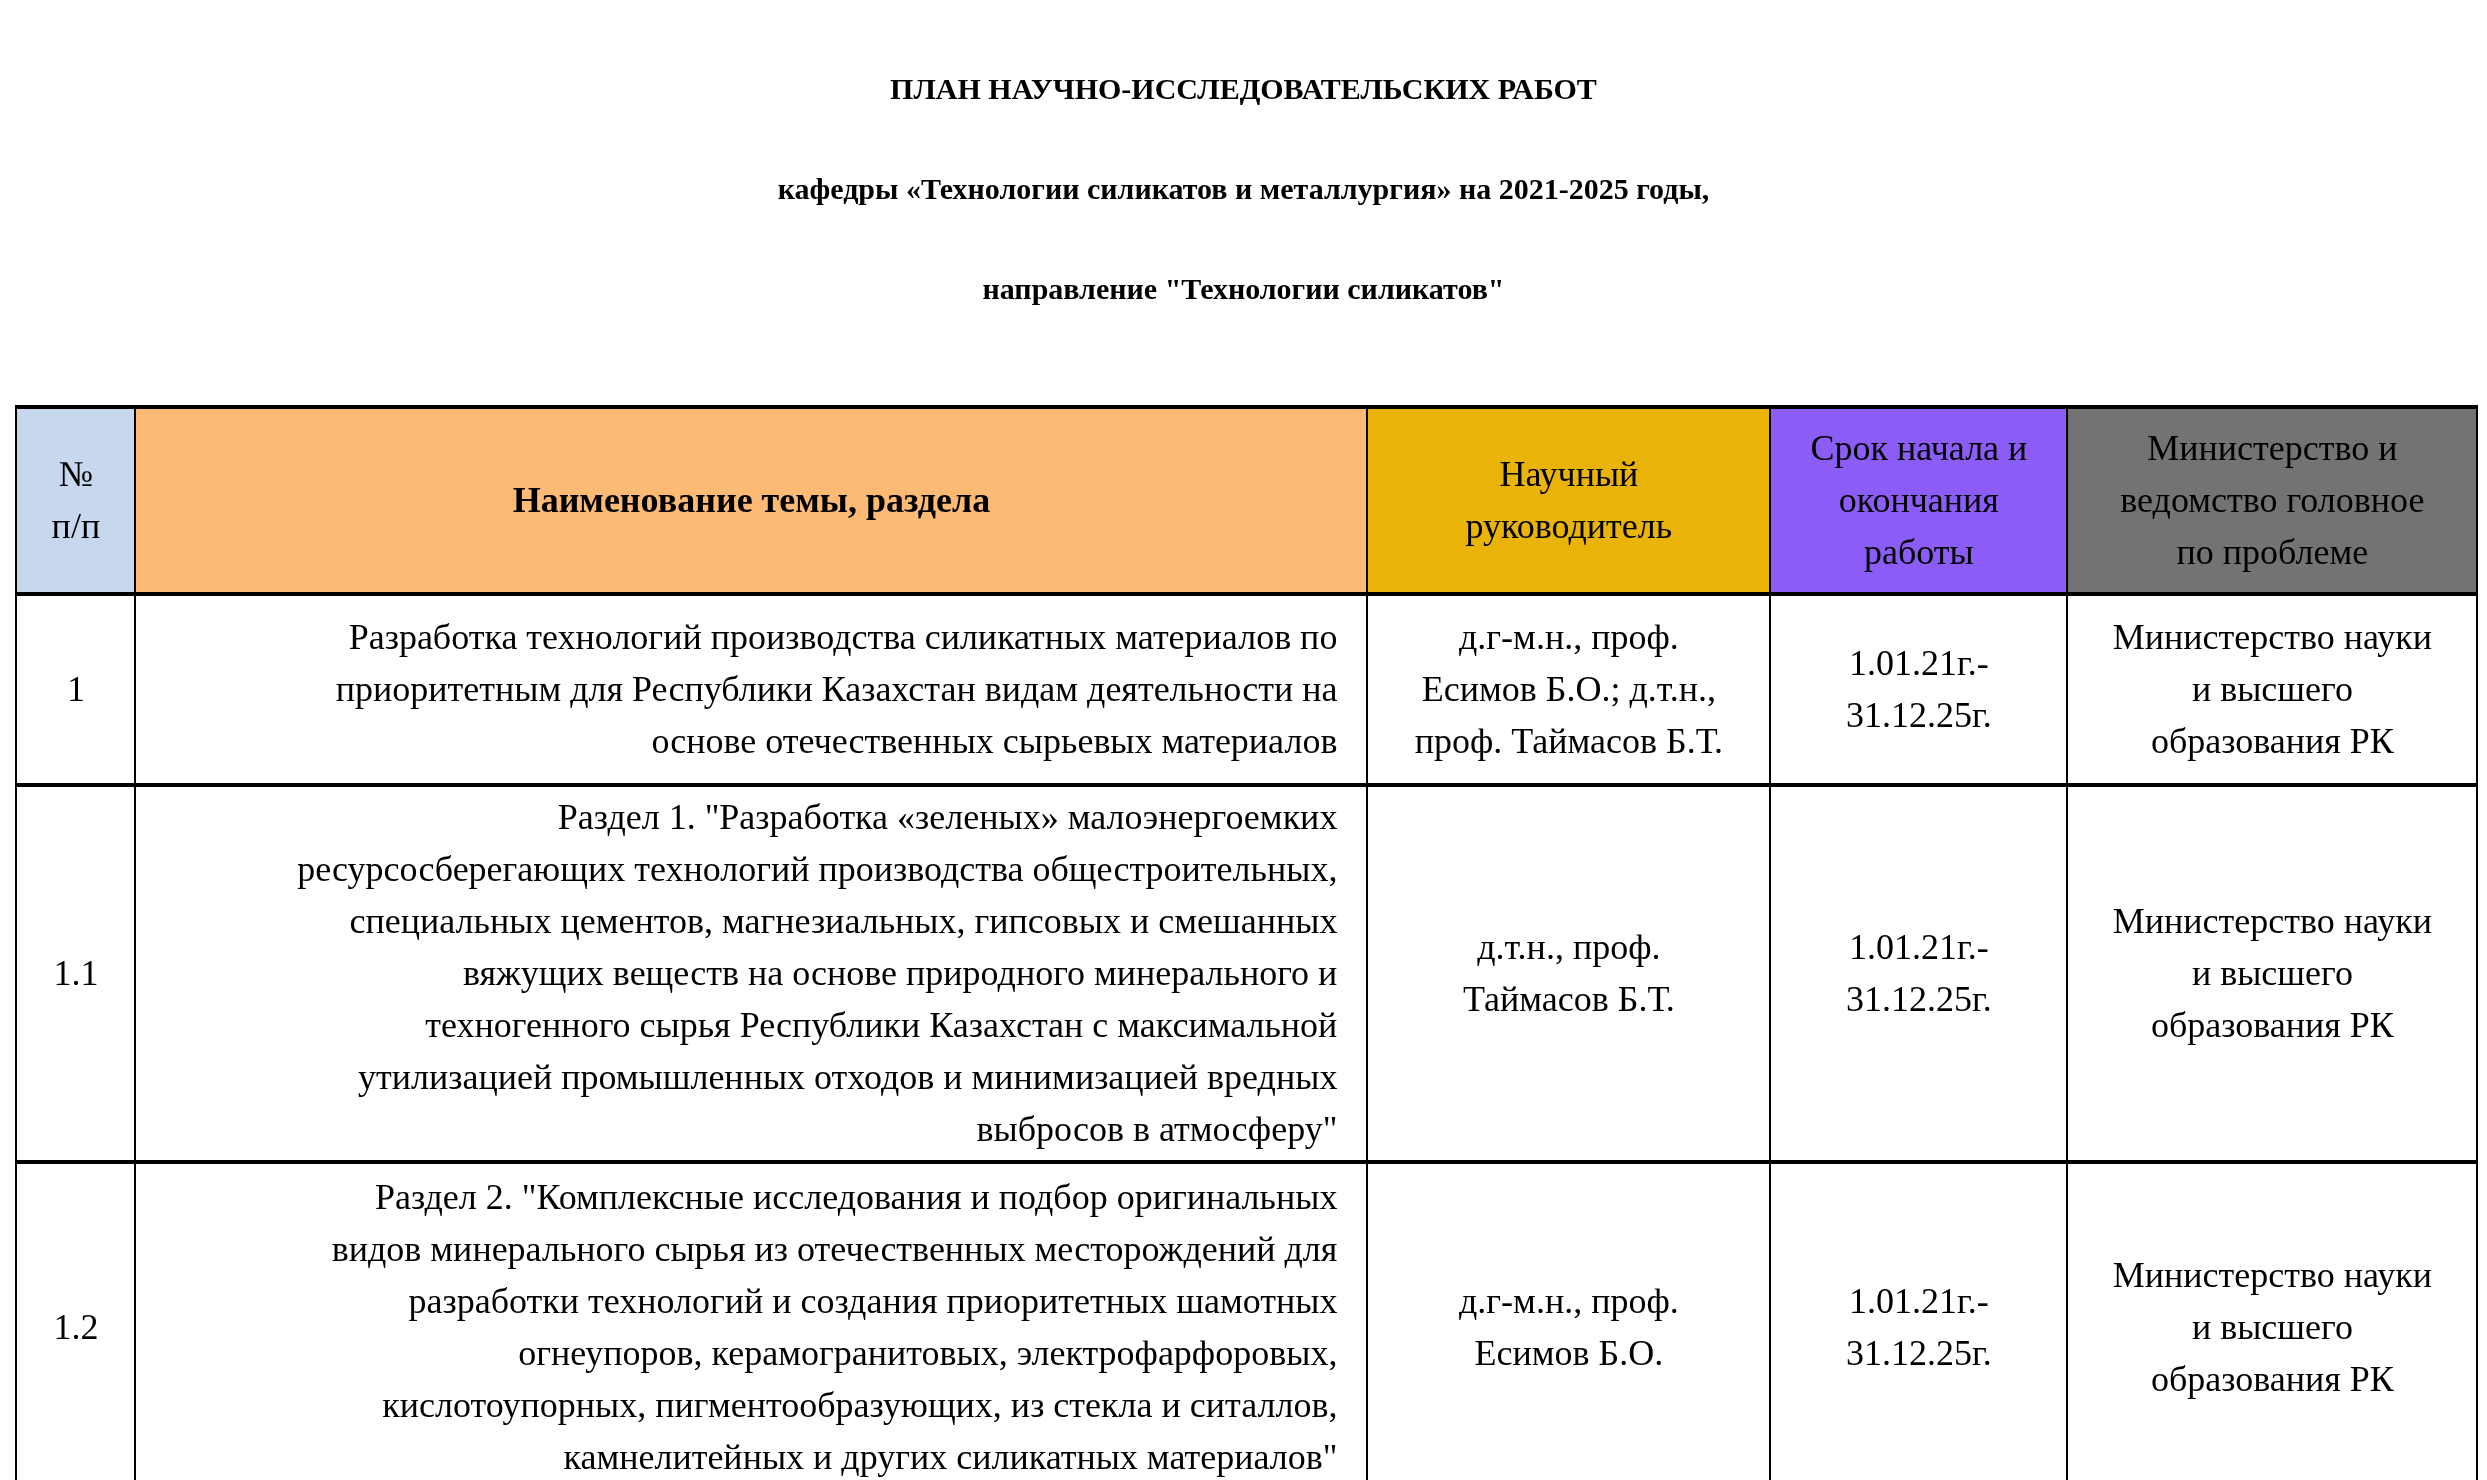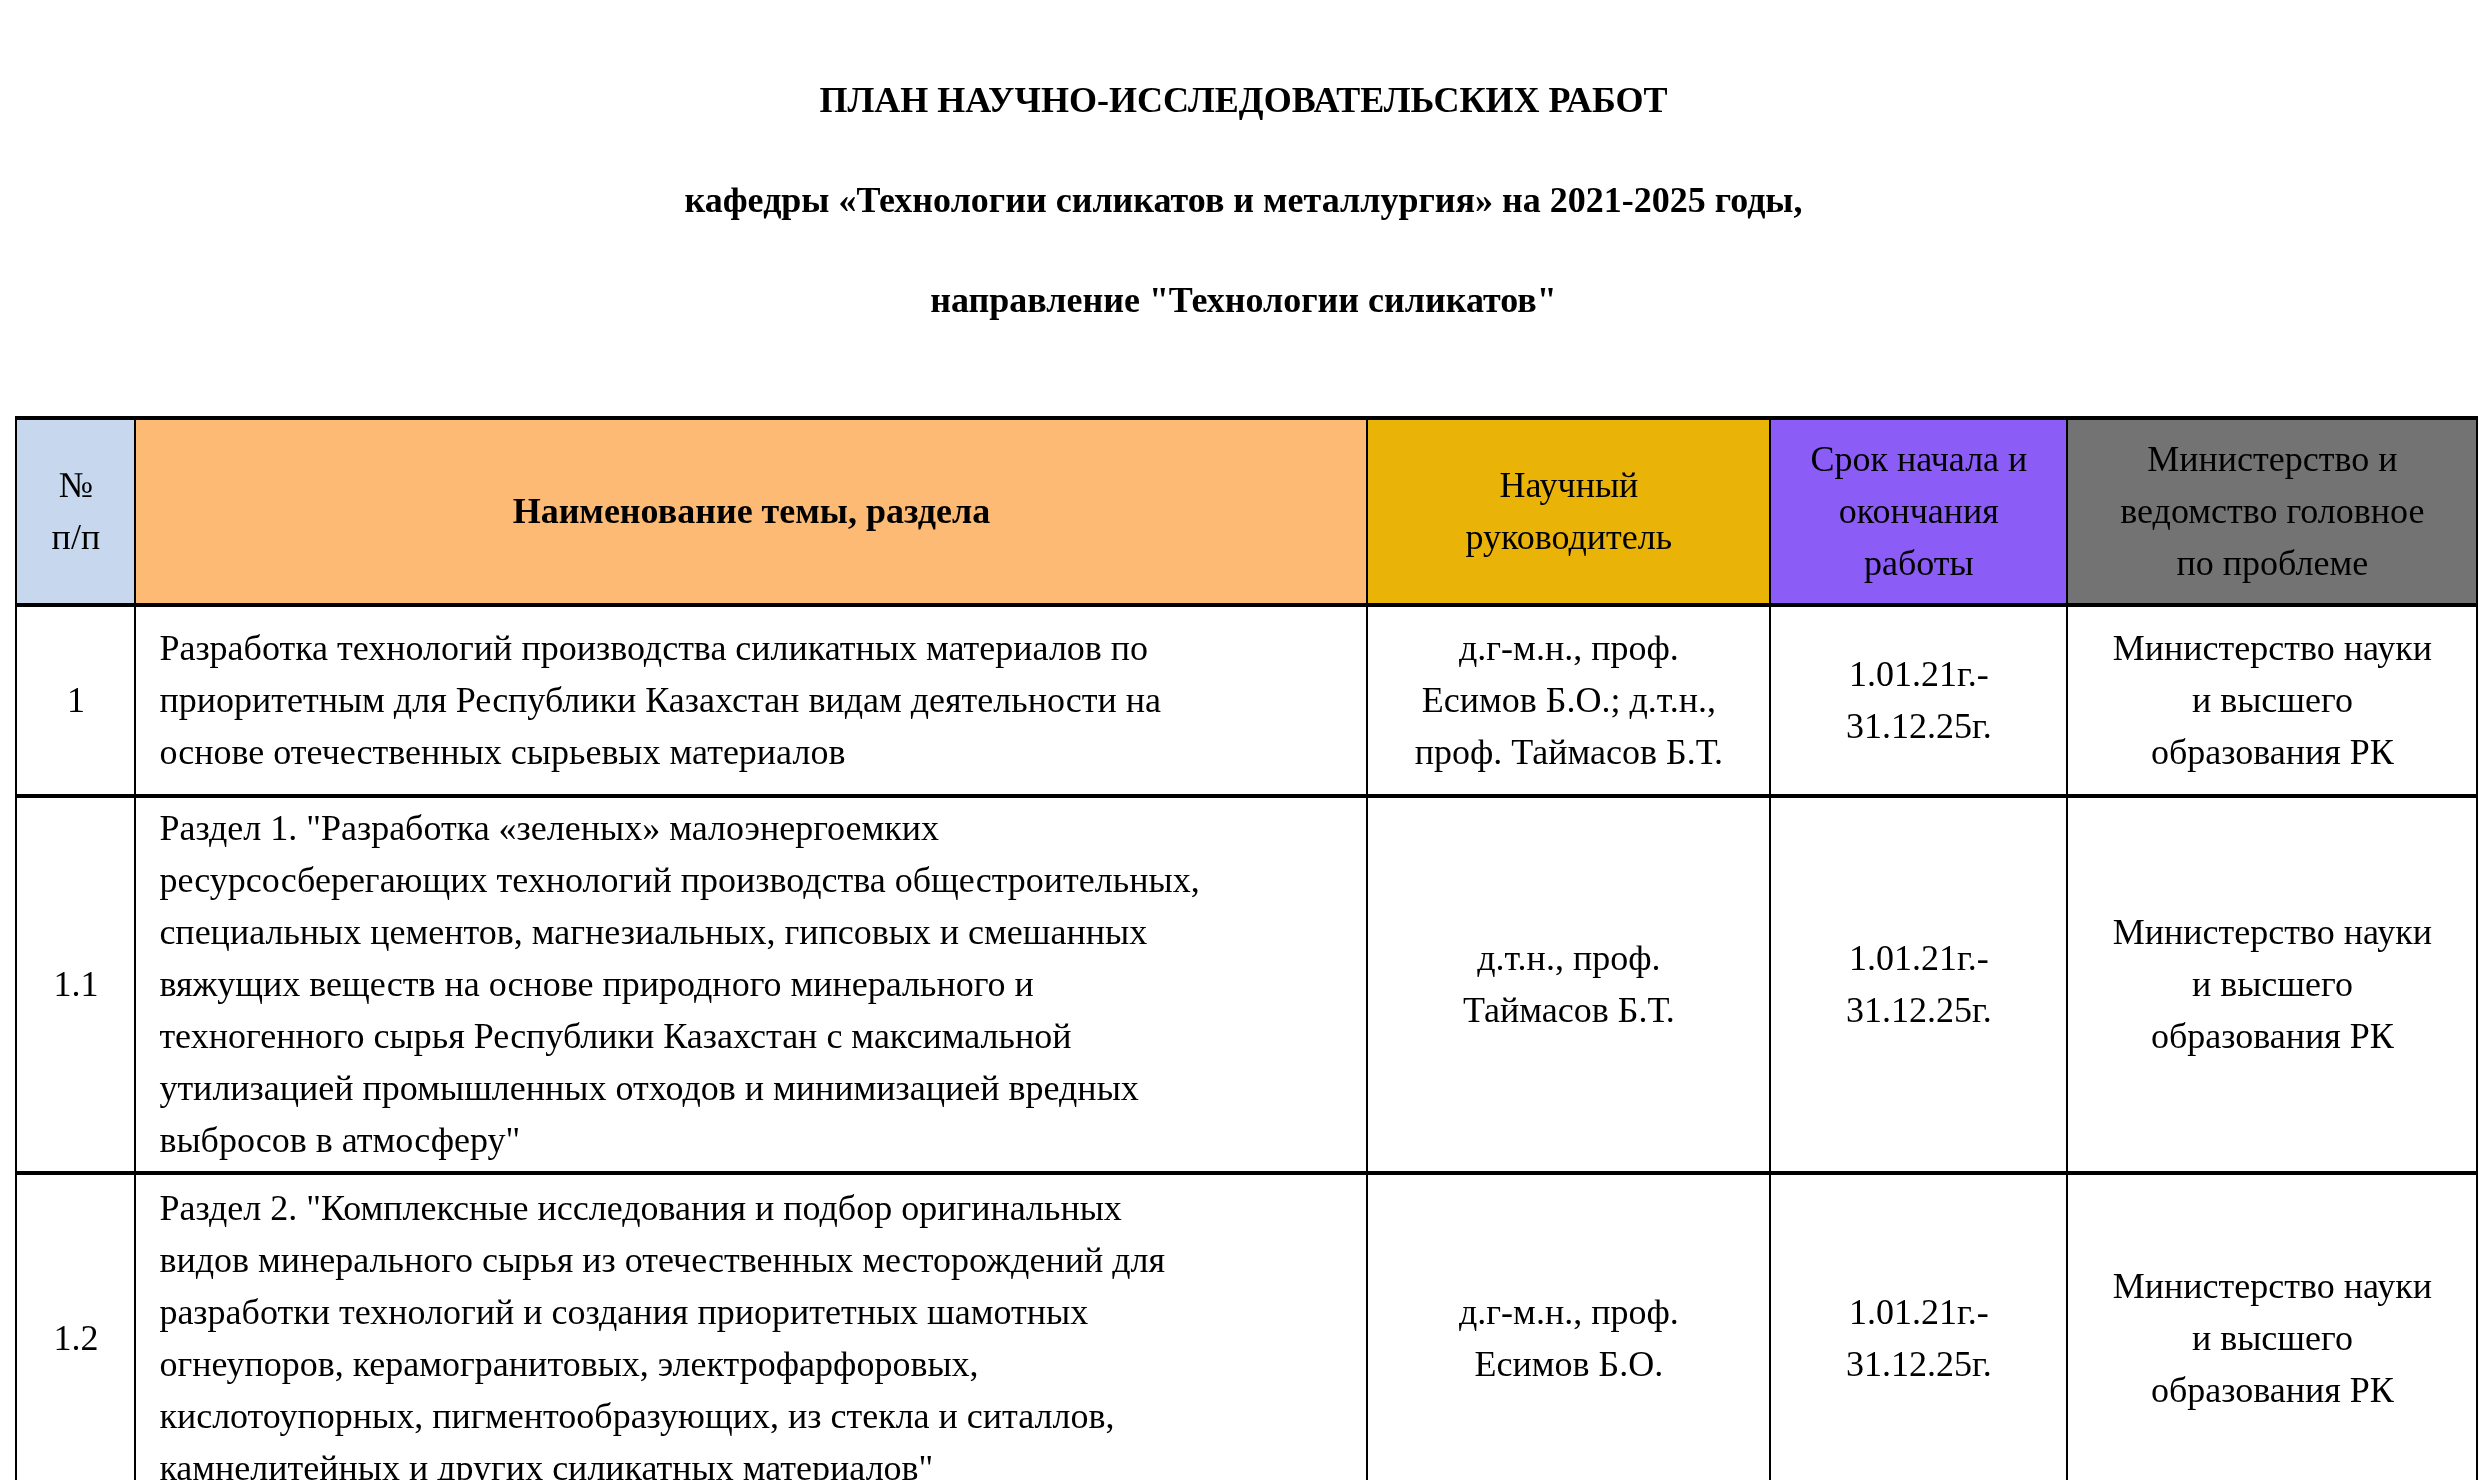--- a/index.html
+++ b/index.html
@@ -10,24 +10,24 @@
     font-family: "Liberation Serif", "DejaVu Serif", serif;
   }
   .page {
     position: relative;
     width: 2487px;
     height: 1480px;
     background: #ffffff;
     overflow: hidden;
   }
   .doc-title {
-    padding-top: 25px;
+    padding-top: 14px;
     text-align: center;
     font-weight: bold;
-    font-size: 36px;
+    font-size: 30px;
     line-height: 50px;
     white-space: pre-line;
   }
   table.plan {
     border-collapse: collapse;
     table-layout: fixed;
     margin-left: 15.4px;
     margin-top: 41px;
     width: 2461px;
   }
@@ -47,23 +47,23 @@
     white-space: pre-line;
     text-align: center;
     padding: 4.9px 11.4px;
     overflow: hidden;
   }
   table.plan th {
     font-weight: normal;
     height: 173px;
   }
   table.plan td.topic {
-    text-align: left;
+    text-align: right;
     padding-left: 23px;
-    padding-right: 17px;
+    padding-right: 29px;
   }
   tr.row-1   td { height: 177px; }
   tr.row-1-1 td { height: 360px; }
   tr.row-1-2 td { height: 315px; }
 </style>
 </head>
 <body>
 
 <div class="page">
 

